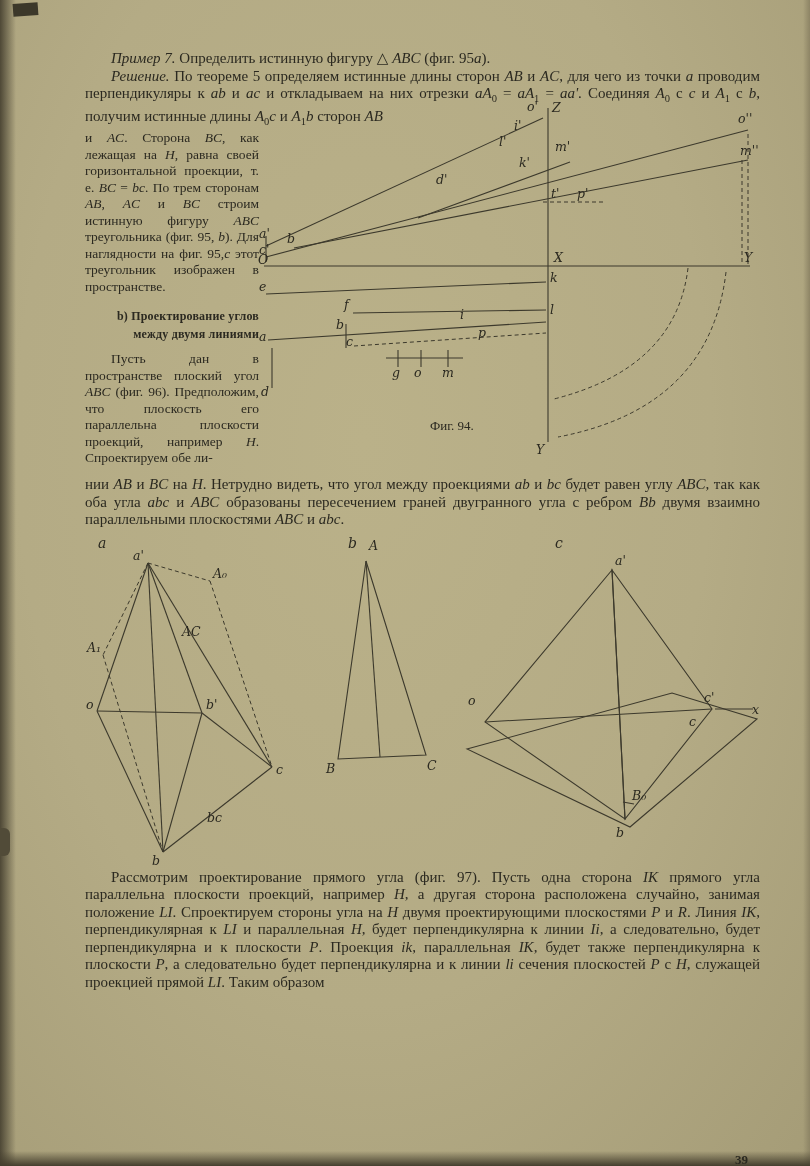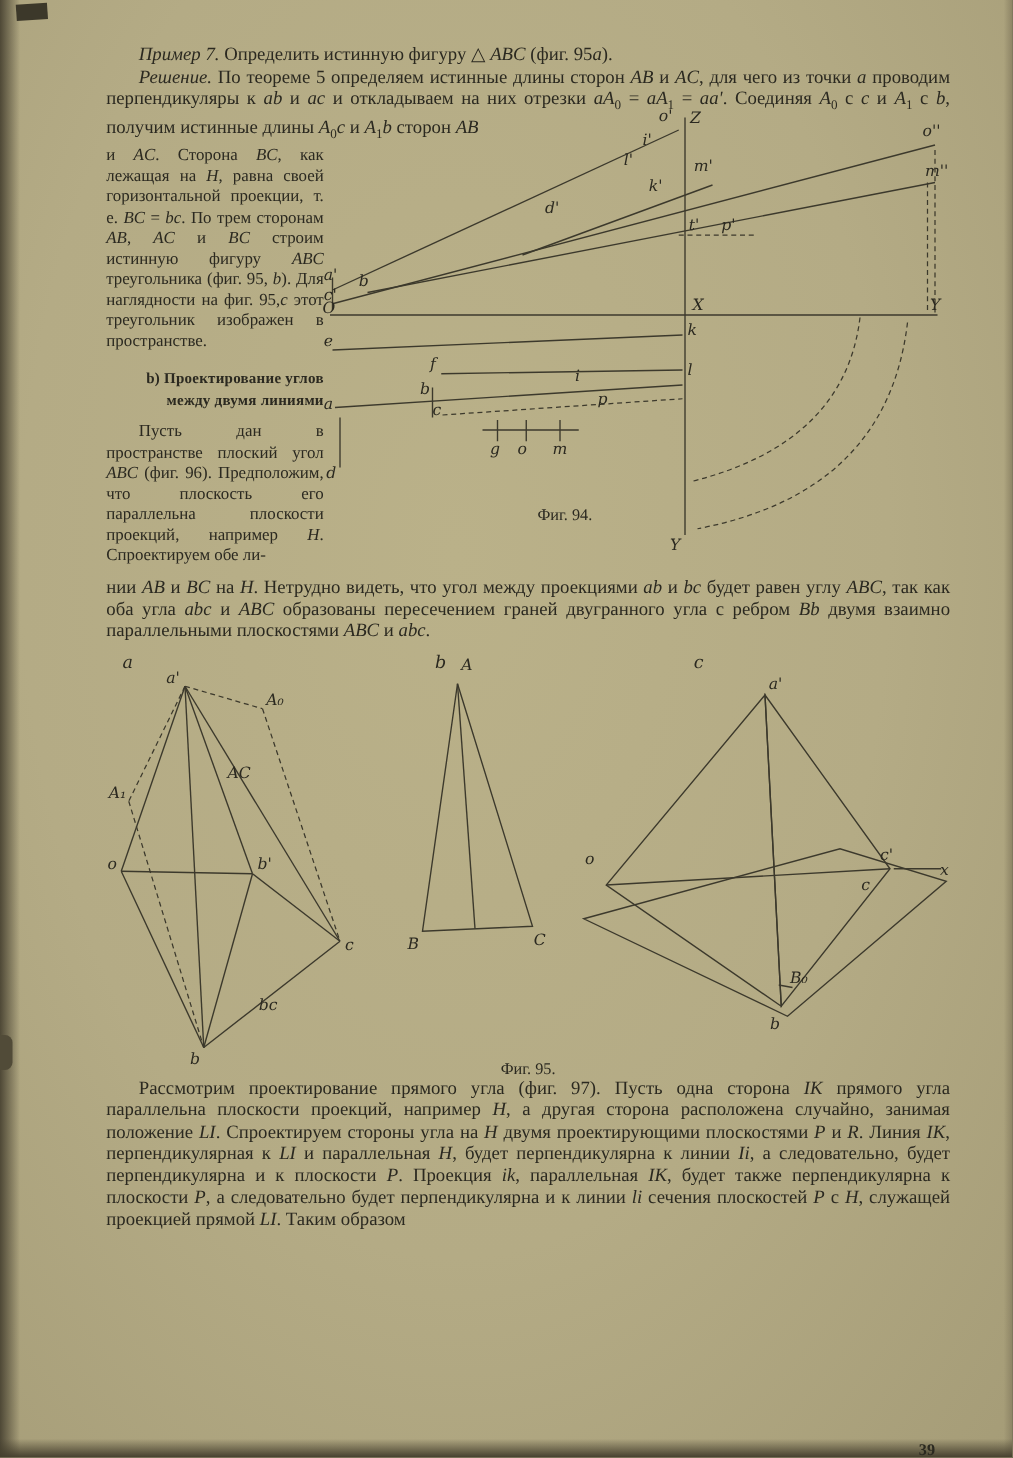--- a/index.html
+++ b/index.html
@@ -13,21 +13,21 @@
                 background:linear-gradient(to right,#4e4836,rgba(78,72,54,0)); }
   .edge-right { position:absolute; right:0; top:0; width:7px; height:100%;
                 background:linear-gradient(to left,#8d8465,rgba(141,132,101,0)); }
   .edge-bottom{ position:absolute; left:0; bottom:0; width:100%; height:15px;
                 background:linear-gradient(to top,#453f2e,rgba(69,63,46,0)); }
   .corner-mark{ position:absolute; left:13px; top:3px; width:25px; height:13px;
                 background:#3c382a; transform:rotate(-4deg); }
   .spine-blotch{ position:absolute; left:0; top:828px; width:10px; height:28px;
                 background:#514b38; border-radius:0 6px 6px 0; }
 
-  .content { position:absolute; left:85px; top:36px; width:675px; }
+  .content { position:absolute; left:85px; top:50px; width:675px; }
   .para { margin:0; text-align:justify; font-size:15px; line-height:17.5px; }
   .indent { text-indent:26px; }
   .narrow { width:174px; font-size:13.5px; line-height:16.5px; }
   .ptop { margin-top:26px; }
   .wrap-block { position:relative; min-height:346px; }
   figure { margin:0; }
   .fig94 { position:absolute; top:-34px; right:0; width:502px; height:360px; }
   .caption { font-size:13px; font-style:normal; color:#2b2920; }
   .cap94 { position:absolute; left:172px; top:322px;text-align:right; }
   .fig95 { margin:8px 0 0; width:675px; }
@@ -191,21 +191,20 @@
           <text x="342" y="233">C</text>
           <text x="470" y="11" class="sub">c</text>
           <text x="530" y="28">a'</text>
           <text x="383" y="168">o</text>
           <text x="619" y="165">c'</text>
           <text x="604" y="189">c</text>
           <text x="667" y="177">x</text>
           <text x="547" y="263">B₀</text>
           <text x="531" y="300">b</text>
         </svg>
-      <figcaption class="caption cap95">Фиг. 95.</figcaption>
     </figure>
 
 
     <p class="para indent">Рассмотрим проектирование прямого угла (фиг. 97). Пусть одна сторона <i>IK</i> прямого угла параллельна плоскости проекций, например <i>H</i>, а другая сторона расположена случайно, занимая положение <i>LI</i>. Спроектируем стороны угла на <i>H</i> двумя проектирующими плоскостями <i>P</i> и <i>R</i>. Линия <i>IK</i>, перпендикулярная к <i>LI</i> и параллельная <i>H</i>, будет перпендикулярна к линии <i>Ii</i>, а следовательно, будет перпендикулярна и к плоскости <i>P</i>. Проекция <i>ik</i>, параллельная <i>IK</i>, будет также перпендикулярна к плоскости <i>P</i>, а следовательно будет перпендикулярна и к линии <i>li</i> сечения плоскостей <i>P</i> с <i>H</i>, служащей проекцией прямой <i>LI</i>. Таким образом</p>
 
   </div>
 
   <div class="pagenum">39</div>
 </div>
 

